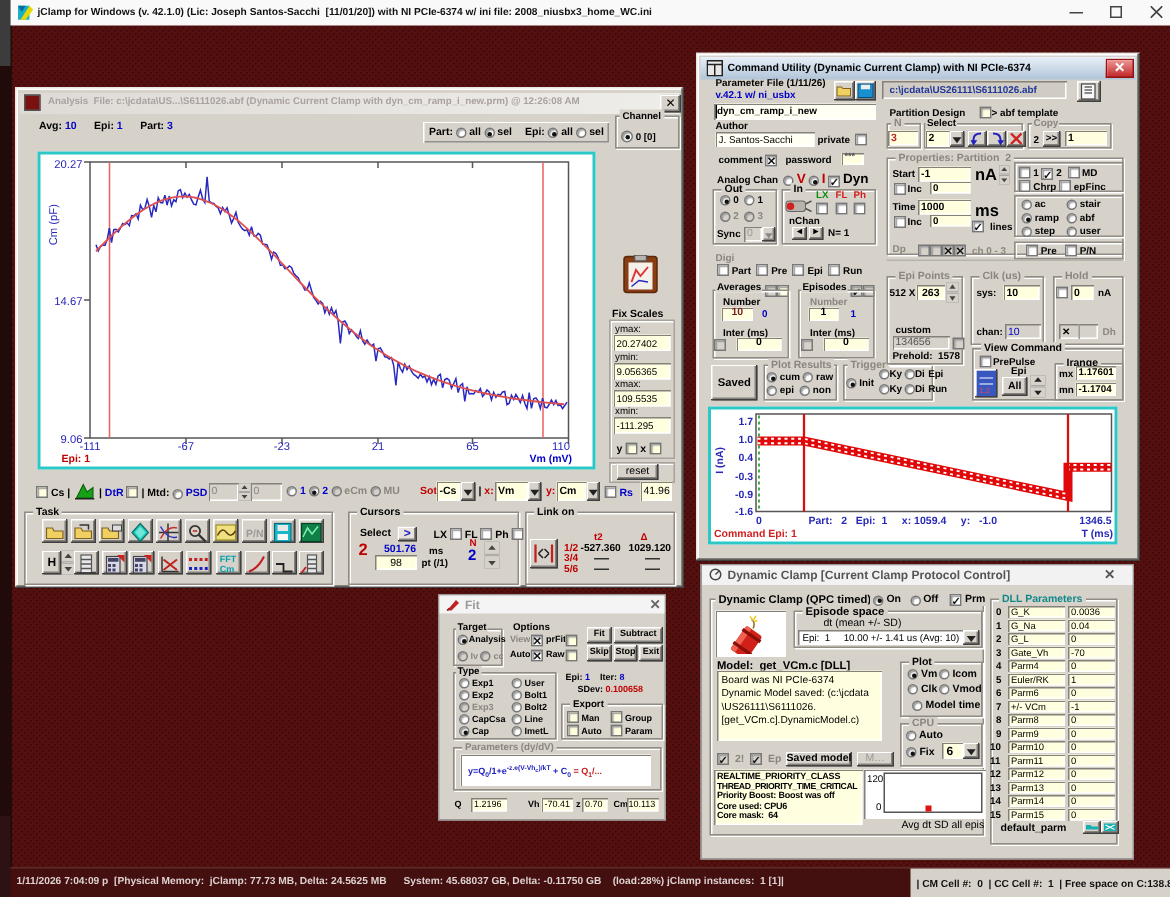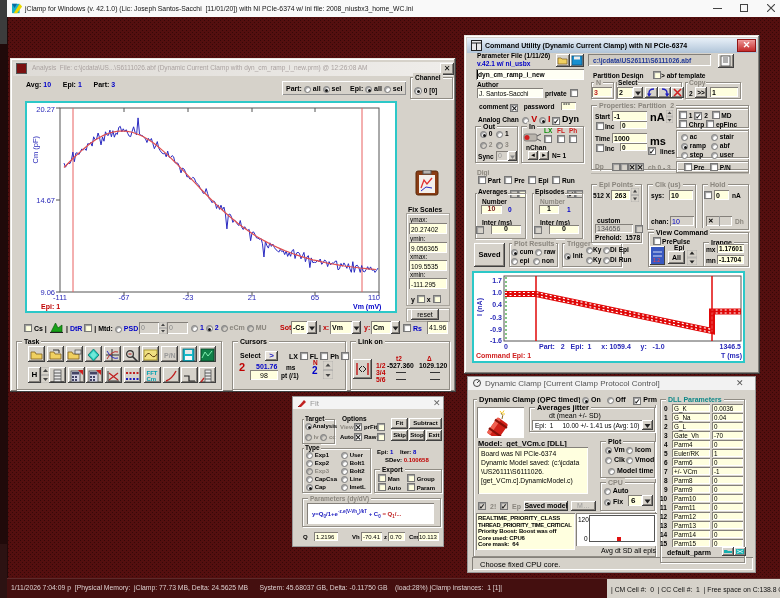--- a/index.html
+++ b/index.html
@@ -13,21 +13,21 @@
 .r{display:inline-block;width:7px;height:7px;border-radius:50%;background:#fff;border:1px solid #777;position:relative;vertical-align:-2px;box-shadow:inset 1px 1px 1px #999;}
 .r.on::after{content:"";position:absolute;left:1.5px;top:1.5px;width:3px;height:3px;border-radius:50%;background:#111;}
 .r.dis{background:#d6d2ca;}
 .c{display:inline-block;width:8px;height:8px;background:#fff;border:1px solid #777;position:relative;vertical-align:-1.5px;font-size:7.5px;line-height:7px;text-align:center;color:#111;font-weight:bold;box-shadow:inset 1px 1px 1px #999;}
 .c.dis{background:#d6d2ca;}
 .lb{font-size:7px;font-weight:bold;color:#000;white-space:nowrap;position:absolute;}
 .t8{font-size:6.5px;white-space:nowrap;position:absolute;}
 .bl{color:#0000c8;}
 .rd{color:#c00000;}
 .gy{color:#8a867e;}
-.tt{font-size:7px;white-space:nowrap;position:absolute;}
+.tt{font-size:7px;white-space:nowrap;position:absolute;font-weight:bold;}
 .tk{width:17px;height:16px;padding:1px;}
 .btn svg{display:block;margin:1px auto 0;}
 .a svg{vertical-align:top;}
 .f6{font-size:6px !important;}
 .f7{font-size:6.5px !important;}
 #cmdw .lb{font-size:6.6px;}
 #cmdw .lb[style*="font-size:11px"]{font-size:11px !important;}
 </style></head>
 <body>
 <svg class="a" style="left:0;top:0;z-index:0;" width="780" height="598">
@@ -762,21 +762,21 @@
         </g>
       <path d="M17,9 Q19,5 16,3" stroke="#886820" fill="none"></path>
       <g stroke="#f8c820" stroke-width="1">
           <line x1="15" y1="1" x2="17" y2="3.5"></line>
           <line x1="19" y1="0.5" x2="17.5" y2="3"></line>
           <line x1="20" y1="4" x2="17.5" y2="4"></line>
         </g>
     </svg>
   </div>
   <div class="a grp" style="left:61px;top:30px;width:126px;height:25px;">
-      <span class="glab" style="top:-5px;font-size:7.5px;">Averages jitter</span>
+      <span class="glab" style="top:-5px;font-size:7.5px;">Episode space</span>
     </div>
   <span class="lb" style="left:81px;top:35px;font-weight:normal;">dt (mean +/- SD)</span>
   <div class="a tb" style="left:64px;top:43px;width:110px;height:10px;font-size:6.5px;padding:2px 0 0 3px;background:#fff;font-weight:normal;overflow:hidden;">Epi:&nbsp; 1&nbsp;&nbsp;&nbsp;&nbsp;&nbsp;10.00 +/- 1.41 us (Avg: 10)</div>
   <span class="a btn" style="left:174px;top:43px;width:11px;height:10px;">
       <svg width="11" height="10">
         <polygon points="5.5,7 8.5,3 2.5,3" fill="#222"></polygon>
       </svg>
     </span>
   <span class="lb" style="left:10px;top:62px;font-size:7.5px;">Model:&nbsp; get_VCm.c [DLL]</span>
   <div class="a" style="left:10px;top:70px;width:110px;height:47px;background:#ffffdf;box-shadow:inset 1px 1px #84807a,inset -1px -1px #fff;">
@@ -817,23 +817,20 @@
     <span class="lb" style="left:2px;top:21.5px;font-size:6px;letter-spacing:-0.15px;">Core used: CPU6</span>
     <span class="lb" style="left:2px;top:28px;font-size:6px;letter-spacing:-0.15px;">Core mask:&nbsp; 64</span>
   </div>
   <div class="a" style="left:108px;top:136px;width:81px;height:33px;background:#fff;box-shadow:inset 1px 1px #84807a;">
     <span class="lb" style="left:2px;top:3px;font-size:6.5px;font-weight:normal;">120</span>
     <span class="lb" style="left:8px;top:22px;font-size:6.5px;font-weight:normal;">0</span>
     <div class="a" style="left:13px;top:2px;width:66px;height:27px;border:1px solid #555;"></div>
     <div class="a" style="left:41px;top:24px;width:4px;height:4px;background:#e01010;"></div>
   </div>
   <span class="lb" style="left:133px;top:170px;font-weight:normal;font-size:7px;">Avg dt SD all epis</span>
-  <div class="a" style="left:4px;top:180px;width:281px;height:13px;box-shadow:inset 1px 1px #84807a,inset -1px -1px #fff;">
-      <span class="lb" style="left:8px;top:3px;font-weight:normal;font-size:7.5px;">Choose fixed CPU core.</span>
-    </div>
 
   <div class="a grp" style="left:192px;top:22px;width:85px;height:164px;">
       <span class="glab" style="top:-5px;color:#108888;">DLL Parameters</span>
     </div>
   <span class="lb" style="left:196px;top:28px;font-size:6.5px;">0</span>
   <div class="a tb" style="left:204px;top:27px;width:38px;height:8px;font-size:6.3px;padding:0.5px 0 0 2px;font-weight:normal;">G_K</div>
   <div class="a tb" style="left:244px;top:27px;width:31px;height:8px;font-size:6.3px;padding:0.5px 0 0 2px;font-weight:normal;">0.0036</div>
   <span class="lb" style="left:196px;top:37px;font-size:6.5px;">1</span>
   <div class="a tb" style="left:204px;top:36px;width:38px;height:8px;font-size:6.3px;padding:0.5px 0 0 2px;font-weight:normal;">G_Na</div>
   <div class="a tb" style="left:244px;top:36px;width:31px;height:8px;font-size:6.3px;padding:0.5px 0 0 2px;font-weight:normal;">0.04</div>

